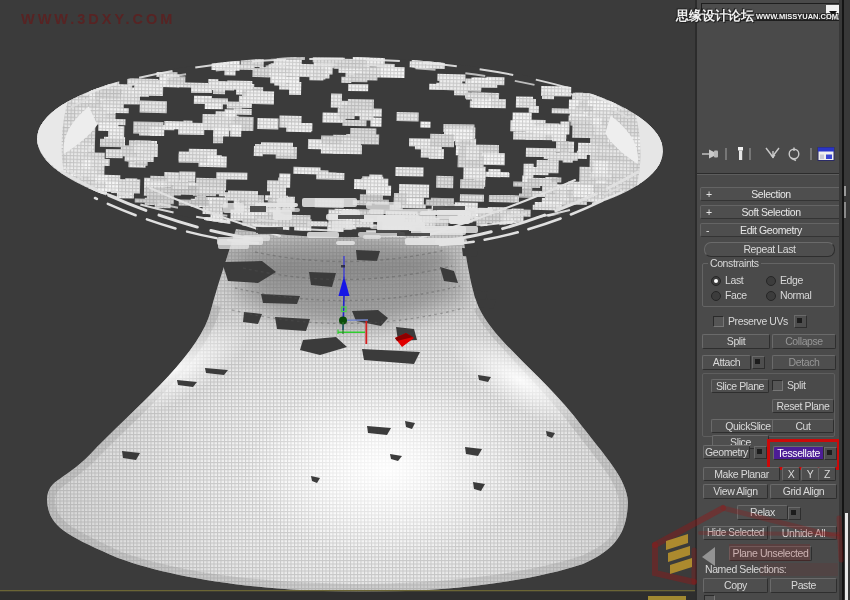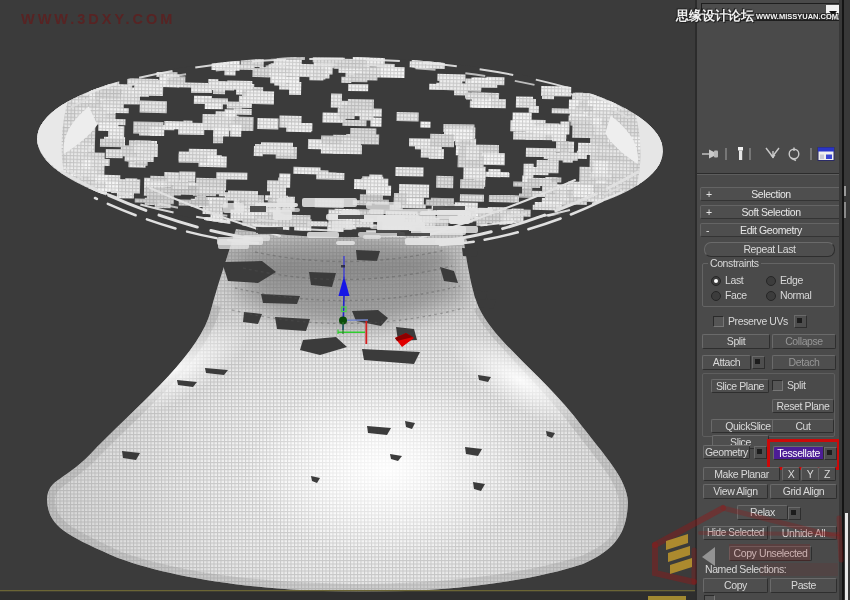--- a/index.html
+++ b/index.html
@@ -1205,21 +1205,21 @@
  <div class="btn" style="left:104px;top:467px;width:16px;height:12px;">Y</div>
  <div class="btn" style="left:121px;top:467px;width:16px;height:12px;">Z</div>
  <div class="btn" style="left:6px;top:484px;width:63px;height:13px;">View Align</div>
  <div class="btn" style="left:73px;top:484px;width:65px;height:13px;">Grid Align</div>
  <div class="btn" style="left:40px;top:505px;width:49px;height:13px;">Relax</div>
  <div class="mini" style="left:91px;top:507px;">
       <b></b>
     </div>
  <div class="btn" style="left:6px;top:526px;width:63px;height:12px;font-size:10px;">Hide Selected</div>
  <div class="btn" style="left:73px;top:526px;width:65px;height:12px;">Unhide All</div>
- <div class="btn" style="left:32px;top:546px;width:81px;height:13px;">Copy Unselected</div>
+ <div class="btn" style="left:32px;top:546px;width:81px;height:13px;">Plane Unselected</div>
  <div class="lbl" style="left:8px;top:563px;">Named Selections:</div>
  <div class="btn" style="left:6px;top:578px;width:63px;height:13px;">Copy</div>
  <div class="btn" style="left:73px;top:578px;width:65px;height:13px;">Paste</div>
  <div class="cb" style="left:7px;top:595px;"></div>
  <div class="abs" style="left:142px;top:0;width:11px;height:600px;background:#383838;"></div>
  <div class="abs" style="left:145px;top:0;width:2px;height:600px;background:#141414;"></div>
  <div class="abs" style="left:148px;top:513px;width:3px;height:87px;background:#e8e8e8;"></div>
  <div class="abs" style="left:147px;top:186px;width:2px;height:10px;background:#9a9a9a;"></div>
  <div class="abs" style="left:147px;top:202px;width:2px;height:16px;background:#8a8a8a;"></div>
 

